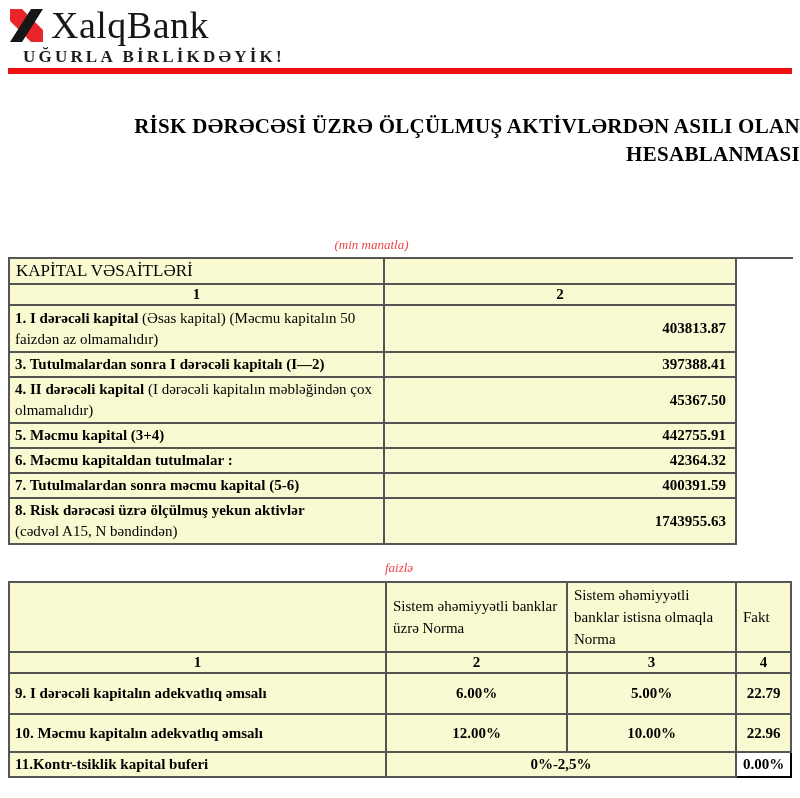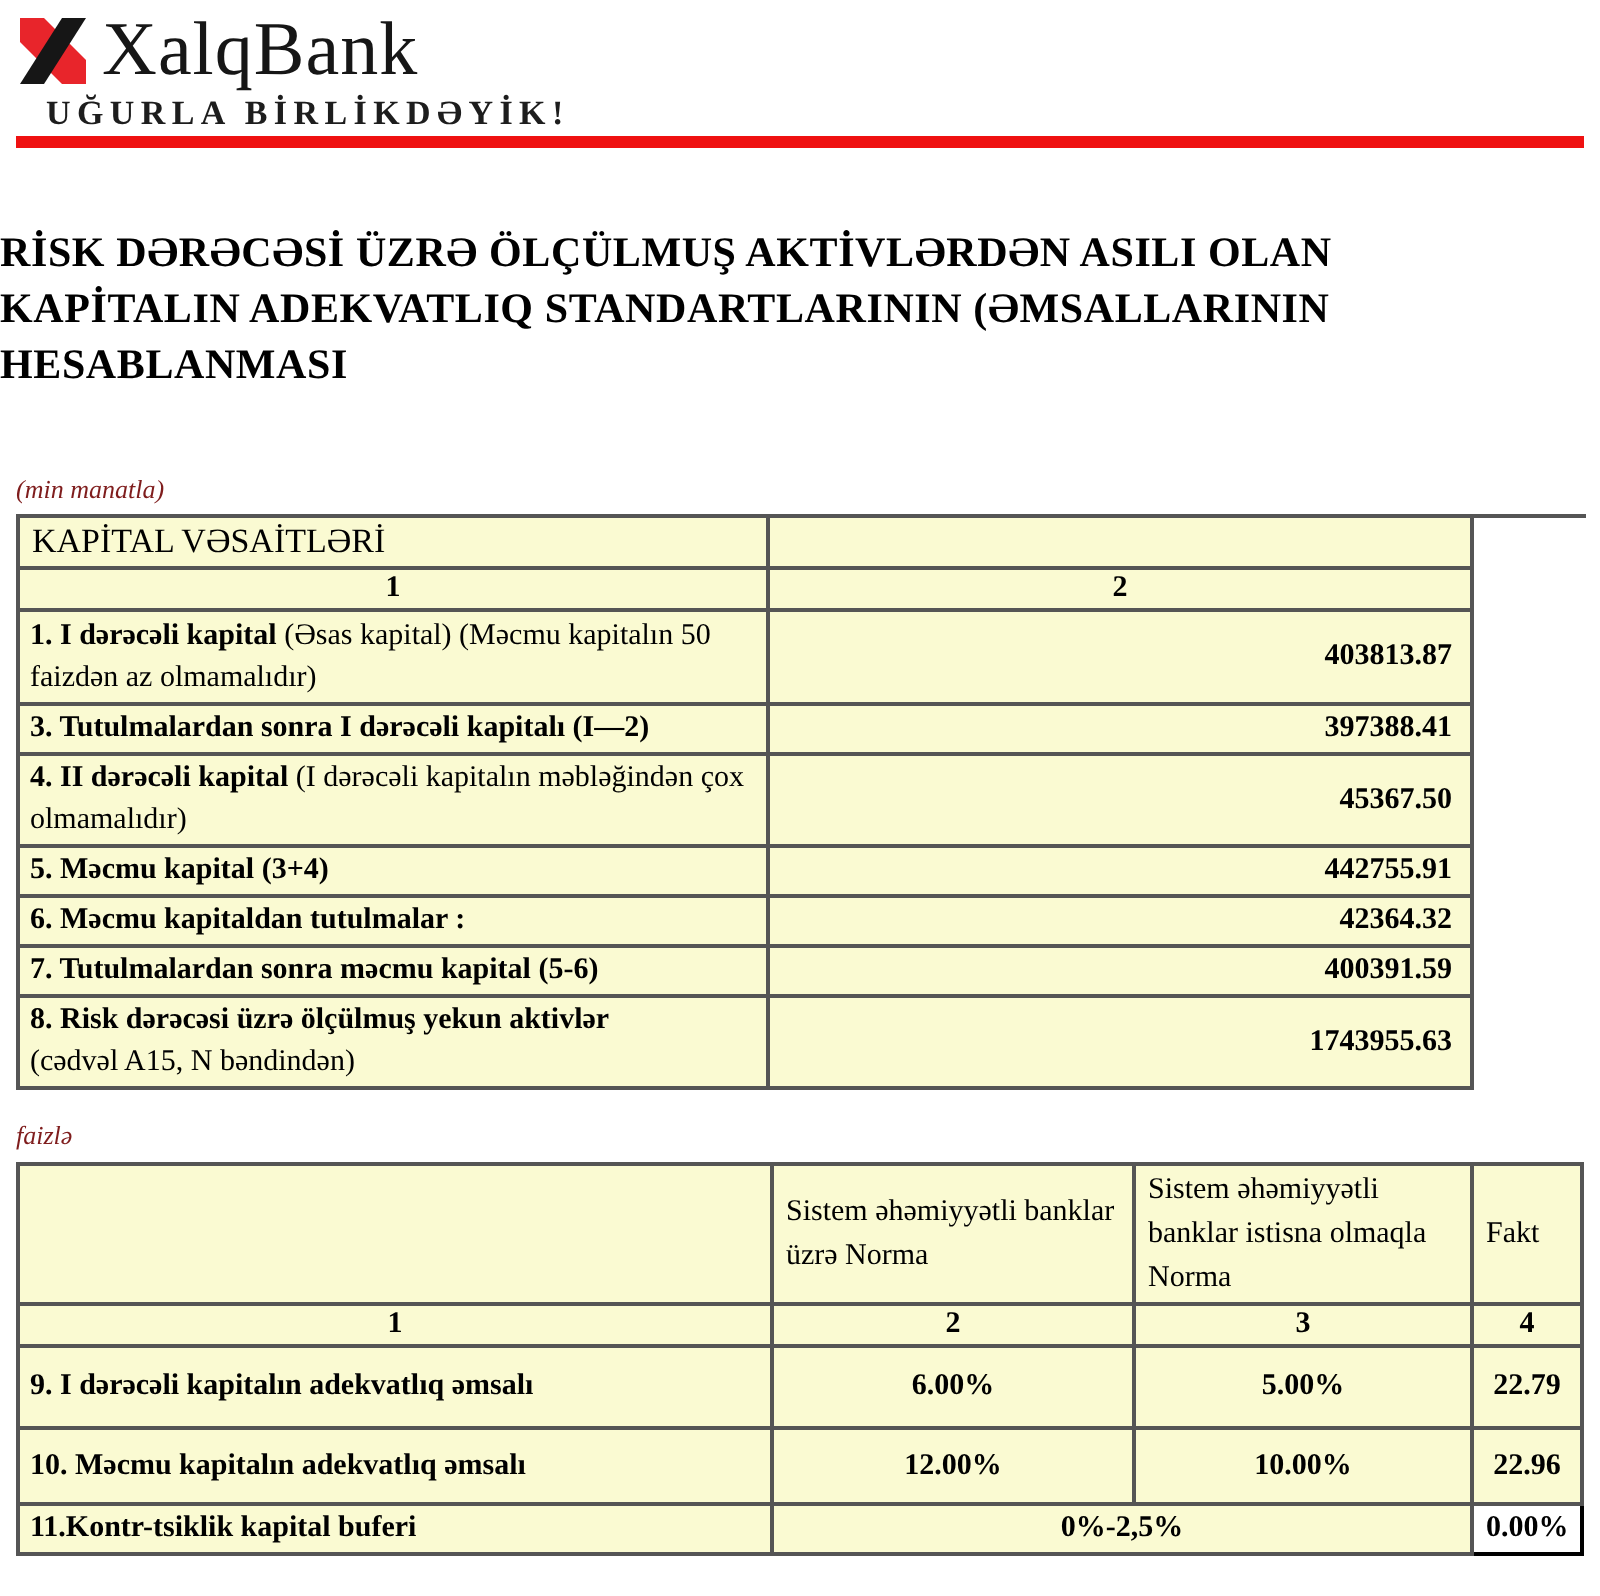--- a/index.html
+++ b/index.html
@@ -13,25 +13,25 @@
   .page{position:relative;width:800px;height:798px;background:#fff;overflow:hidden;padding-left:44px;}
 
   
   .brand-row{position:absolute;left:10px;top:6px;display:flex;align-items:center;gap:8px;}
   .logo-icon{width:33px;height:33px;display:inline-block;}
   .brand-name{font-size:38px;line-height:38px;font-weight:400;color:#161616;letter-spacing:.5px;}
   .slogan{position:absolute;left:23px;top:47px;font-size:17px;font-weight:700;letter-spacing:3.2px;color:#1d1d1d;}
   .red-line{position:absolute;left:8px;top:68px;width:784px;height:6px;background:var(--accent-red);}
 
   
-  .doc-title{position:absolute;left:0;top:112px;width:100%;text-align:left;
+  .doc-title{position:absolute;left:0;top:112px;width:100%;text-align:right;
     font-size:21px;font-weight:700;line-height:28px;letter-spacing:.3px;}
 
   
-  .unit-note{position:absolute;left:8px;text-align:left;font-style:italic;font-size:13px;color:#7f1d1d;}
+  .unit-note{position:absolute;left:8px;text-align:center;font-style:italic;font-size:13px;color:#ef4444;}
   .note-1{top:237px;width:727px;}
   .note-2{top:560px;width:782px;}
 
   
   table{border-collapse:collapse;table-layout:fixed;background:var(--table-bg);position:absolute;}
   td,th{border:2px solid var(--border);font-size:15px;padding:1px 6px;vertical-align:middle;overflow:hidden;}
   .t1{left:8px;top:257px;width:727px;}
   .t2{left:8px;top:581px;width:782px;}
   .lbl{text-align:left;font-weight:400;padding-left:5px;line-height:21px;}
   .b{font-weight:700;}
@@ -58,21 +58,20 @@
         <polygon points="21,0 33,0 12,33 0,33" fill="#161616"></polygon>
       </svg>
     </span>
     <span class="brand-name">XalqBank</span>
   </div>
   <div class="slogan">UĞURLA BİRLİKDƏYİK!</div>
   <div class="red-line"></div>
 
   <div class="doc-title">
     <div>RİSK DƏRƏCƏSİ ÜZRƏ ÖLÇÜLMUŞ AKTİVLƏRDƏN ASILI OLAN</div>
-    <div>KAPİTALIN ADEKVATLIQ STANDARTLARININ (ƏMSALLARININ</div>
     <div>HESABLANMASI</div>
   </div>
 
   <div class="unit-note note-1">(min manatla)</div>
   <div class="edge-ext"></div>
 
   <table class="t1">
     <colgroup>
         <col style="width:375px">
         <col style="width:352px">

